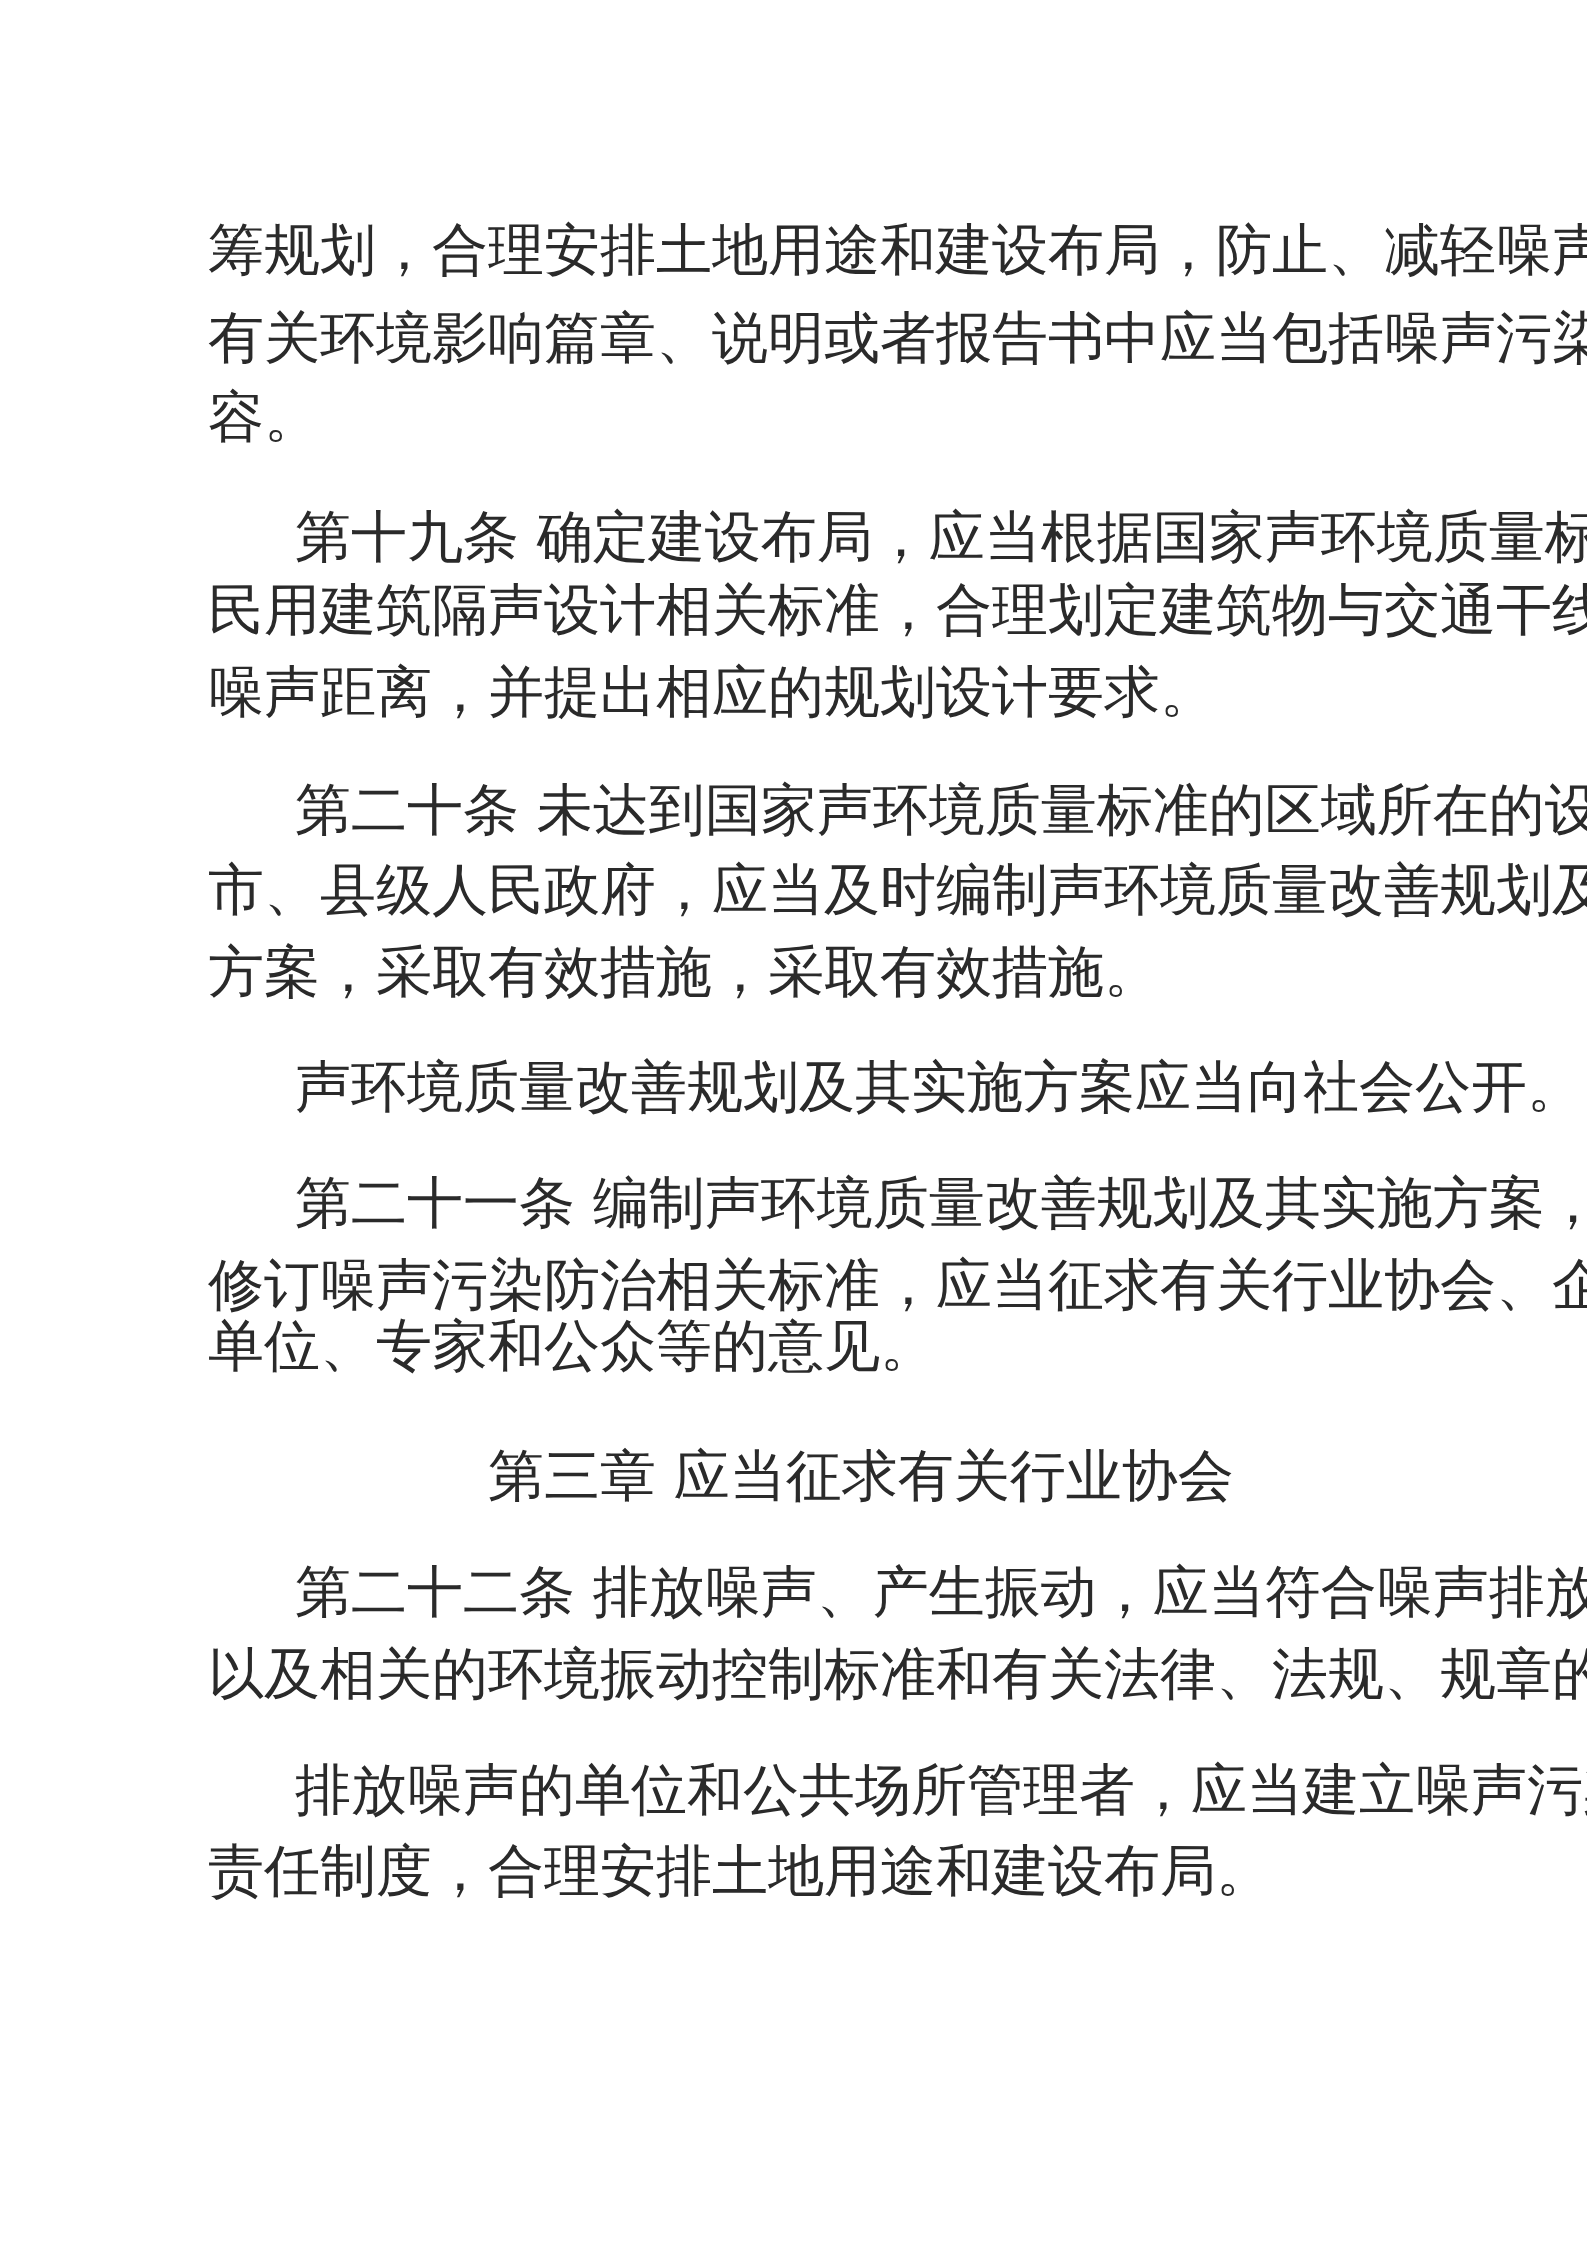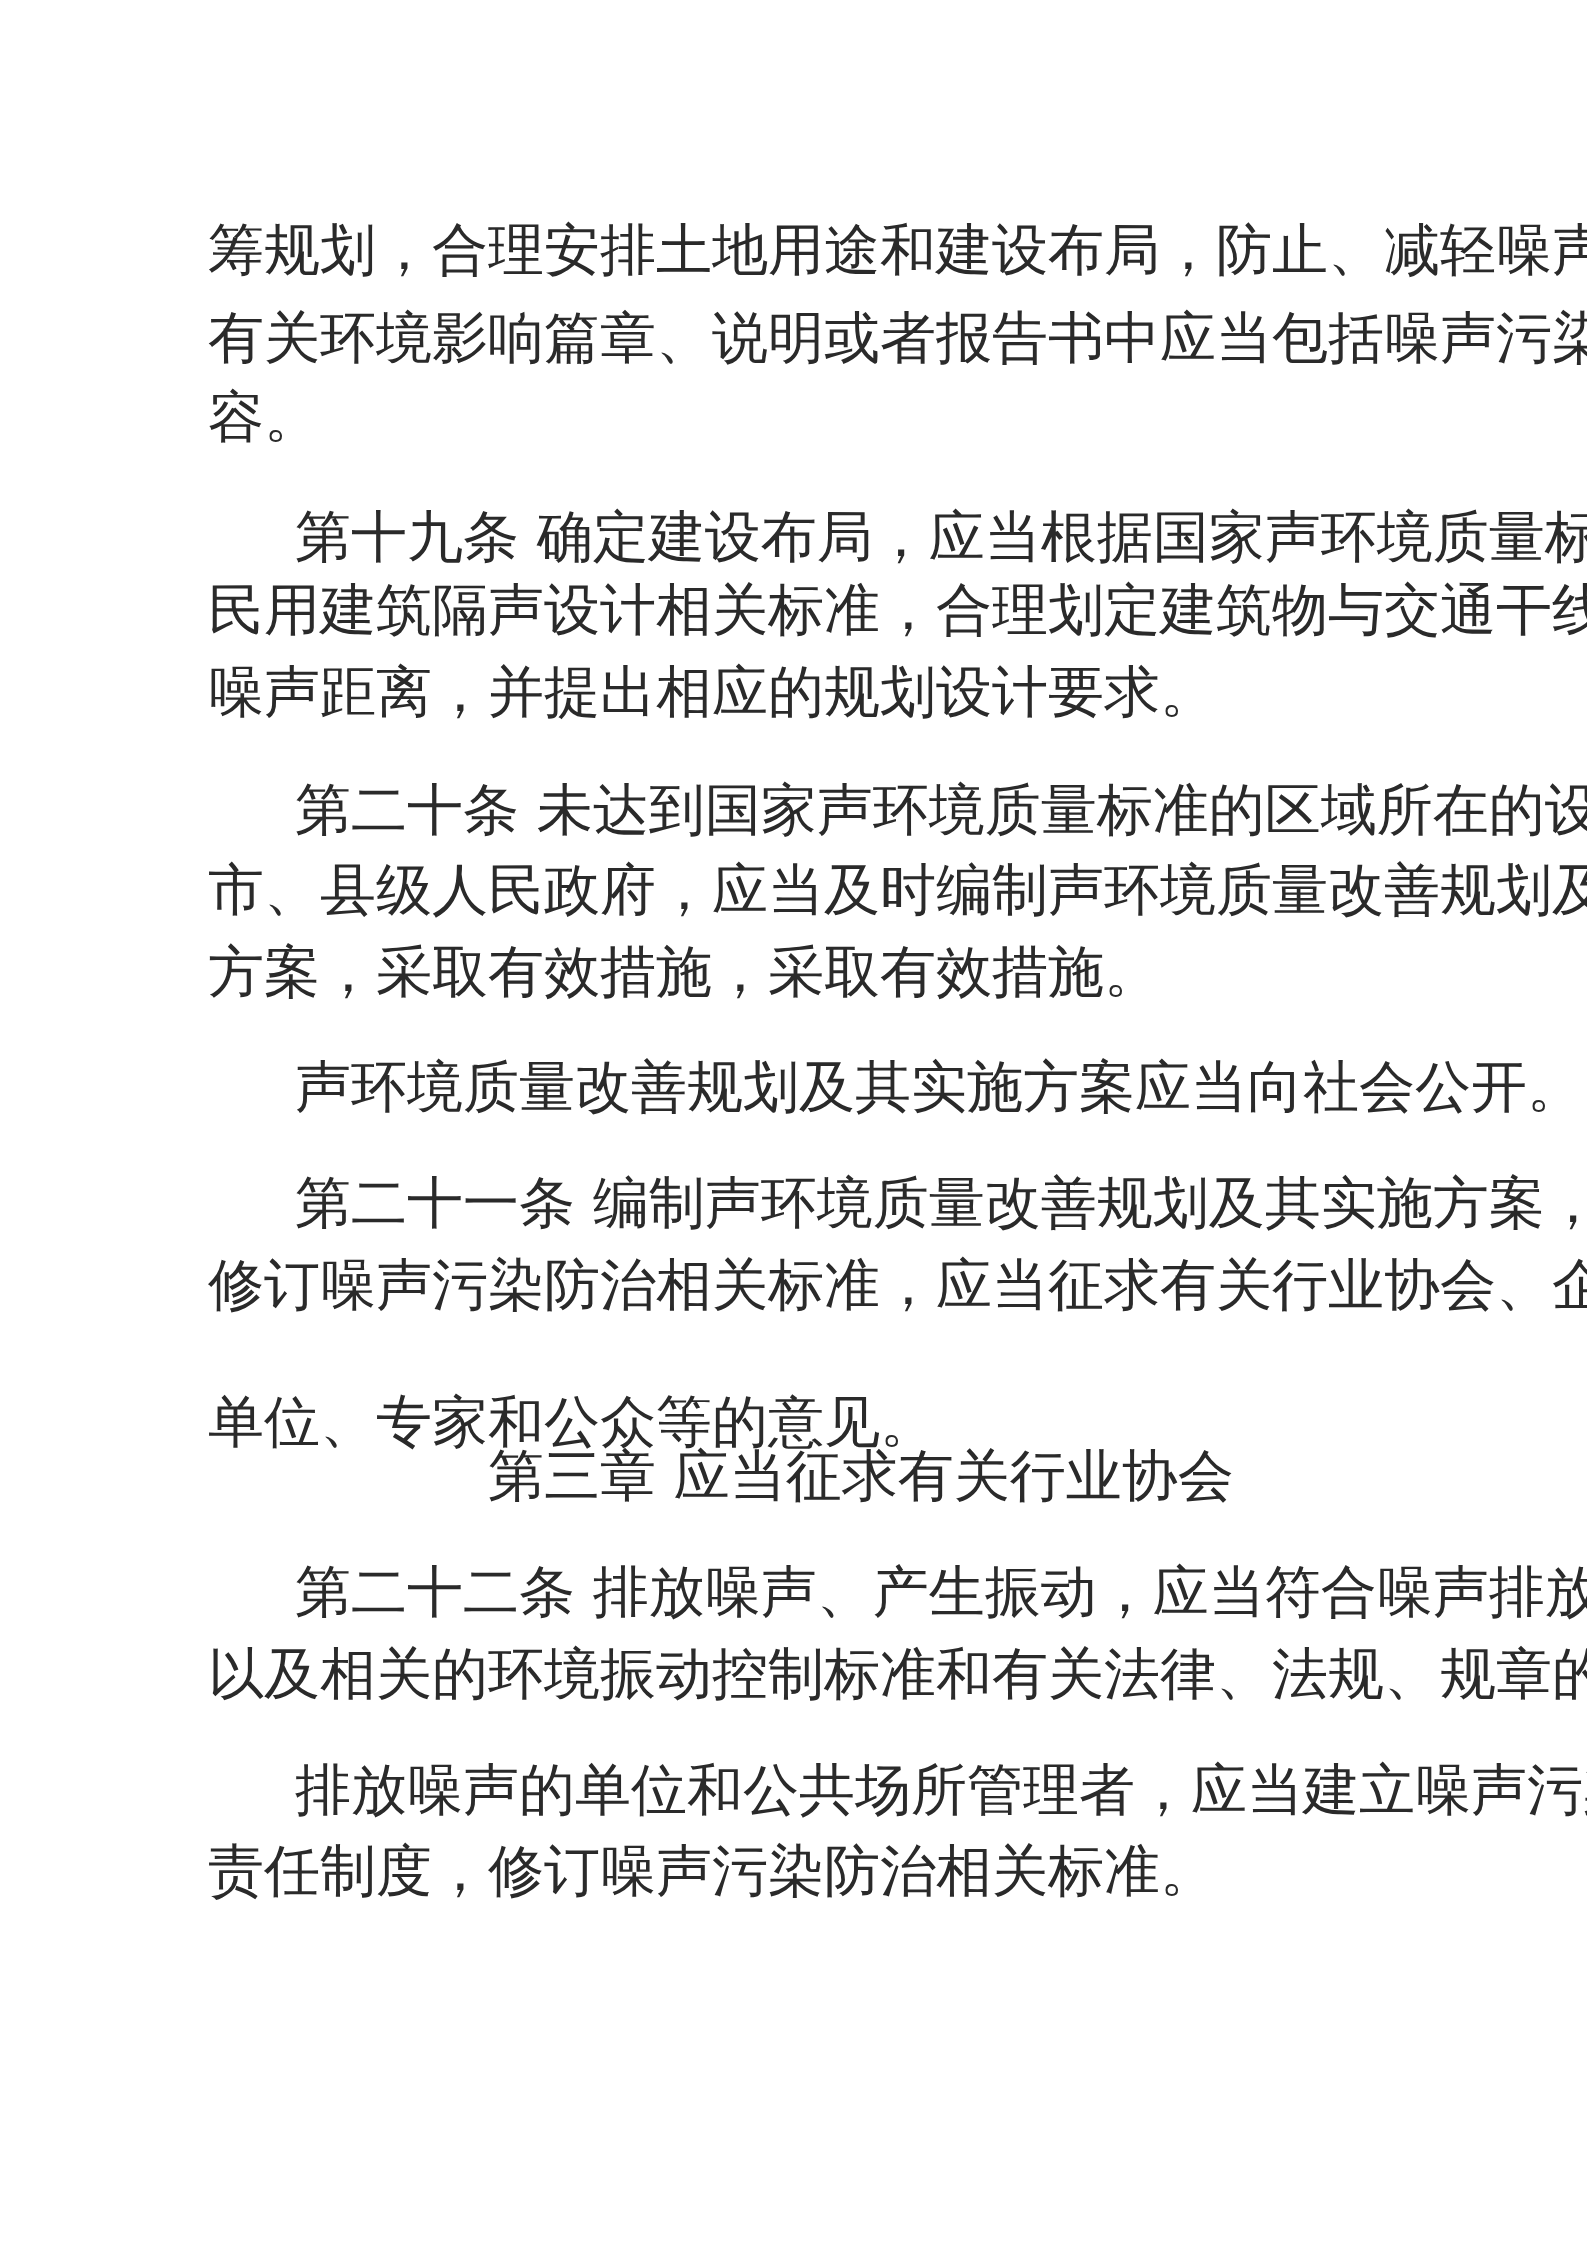--- a/index.html
+++ b/index.html
@@ -43,28 +43,28 @@
     <div class="line" style="top:930px">方案，采取有效措施，采取有效措施。</div>
   </div>
 
   <div>
     <div class="line indent" style="top:1045px">声环境质量改善规划及其实施方案应当向社会公开。</div>
   </div>
 
   <div>
     <div class="line indent full" style="top:1161px">第二十一条 编制声环境质量改善规划及其实施方案，制定、</div>
     <div class="line full" style="top:1243px">修订噪声污染防治相关标准，应当征求有关行业协会、企业事业</div>
-    <div class="line" style="top:1380px">单位、专家和公众等的意见。</div>
+    <div class="line" style="top:1304px">单位、专家和公众等的意见。</div>
   </div>
 
   <div class="line heading" style="top:1434px">第三章  应当征求有关行业协会</div>
 
   <div>
     <div class="line indent full" style="top:1550px">第二十二条 排放噪声、产生振动，应当符合噪声排放标准</div>
     <div class="line full" style="top:1632px">以及相关的环境振动控制标准和有关法律、法规、规章的要求。</div>
   </div>
 
   <div>
     <div class="line indent full" style="top:1748px">排放噪声的单位和公共场所管理者，应当建立噪声污染防治</div>
-    <div class="line" style="top:1829px">责任制度，修订噪声污染防治相关标准。</div>
+    <div class="line" style="top:1829px">责任制度，合理安排土地用途和建设布局。</div>
   </div>
 
 </div>
 
 </body></html>

